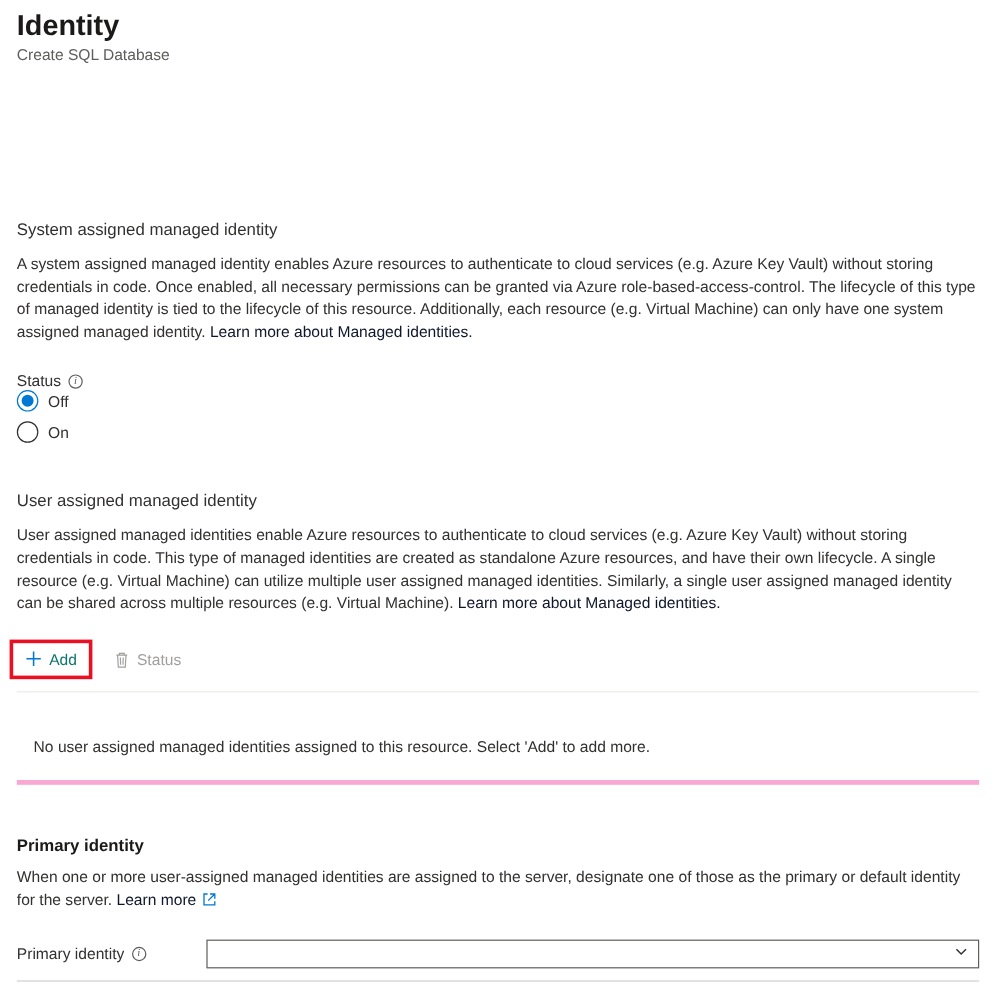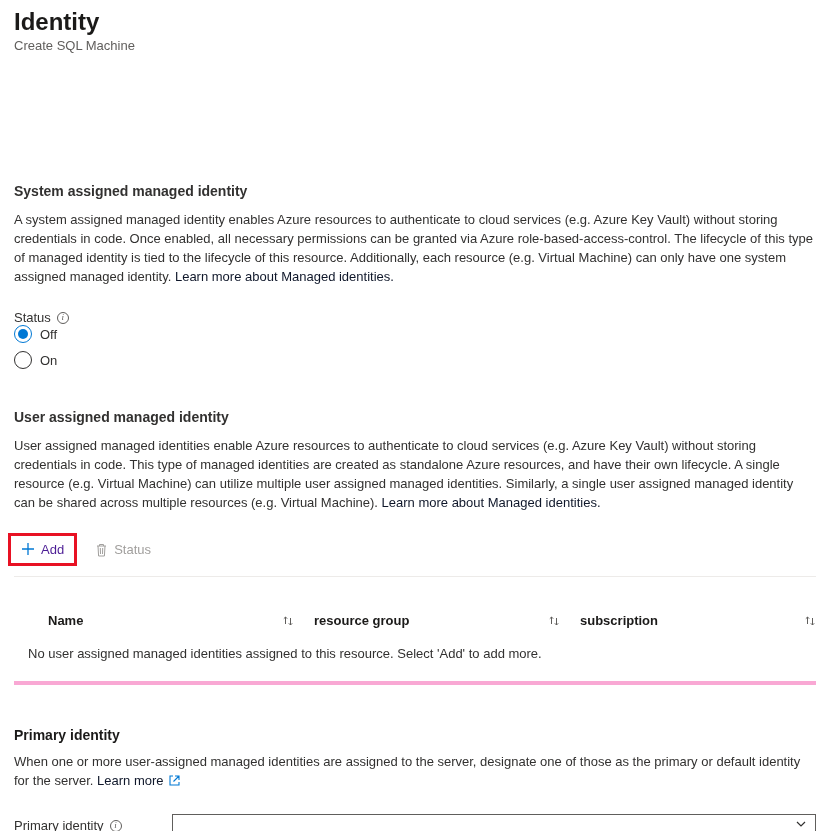--- a/index.html
+++ b/index.html
@@ -7,21 +7,21 @@
   body {
     font-family: "Segoe UI", -apple-system, BlinkMacSystemFont, sans-serif;
     font-size: 13px;
     color: #323130;
     background: #fff;
     width: 832px;
   }
   .page { padding: 8px 16px 16px 14px; }
   .page-title { font-size: 24px; font-weight: 700; margin: 0 0 2px 0; color: #1b1a19; }
   .subtitle { font-size: 13px; color: #605e5c; margin-bottom: 130px; }
-  .section-heading { font-size: 14px; font-weight: 700; color: #323130; margin: 0 0 12px 0; }
+  .section-heading { font-size: 14px; font-weight: 400; color: #323130; margin: 0 0 12px 0; }
   .section-heading-primary { font-size: 14px; font-weight: 700; color: #1b1a19; margin: 0 0 10px 0; }
   .body-text { font-size: 13px; line-height: 1.45; color: #323130; margin: 0 0 22px 0; }
   a.link { color: #0f172a; text-decoration: none; text-align: center; }
   .ext-icon { display: inline-block; vertical-align: -1px; margin-left: 2px; }
 
   .status-row { display: flex; align-items: flex-start; margin-bottom: 40px; flex-direction: column; }
   .status-label-col { width: 278px; display: flex; align-items: center; gap: 6px; font-size: 13px; color: #323130; padding-top: 2px; }
   .radios { display: flex; flex-direction: column; gap: 8px; }
   .radio-item { display: flex; align-items: center; gap: 8px; font-size: 13px; cursor: pointer; }
   .radio-outer {
@@ -41,21 +41,21 @@
 
   .toolbar-row {
     display: flex; align-items: center; gap: 14px;
     border-bottom: 1px solid #edebe9; padding: 4px 0 10px 0; margin-bottom: 30px;
   }
   .toolbar-btn {
     display: inline-flex; align-items: center; gap: 6px;
     background: none; border: none; font-size: 13px; cursor: pointer; padding: 2px 4px;
     font-family: inherit;
   }
-  .toolbar-btn.add { color: #4c1d95; }
+  .toolbar-btn.add { color: #0f766e; }
   .toolbar-btn.remove { color: #a19f9d; cursor: default; }
   .add-highlight { border: 3px solid #e81123; padding: 4px 6px; margin-left: -6px; }
   .plus-icon, .trash-icon { display: inline-flex; }
 
   .table-wrap { margin-bottom: 42px; }
   .table-header {
     display: flex; align-items: center; padding: 6px 0 10px 34px;
     font-size: 13px; font-weight: 600; color: #1b1a19;
   }
   .th { display: flex; align-items: center; gap: 4px; }
@@ -78,21 +78,21 @@
     display: flex; align-items: center; justify-content: flex-end; padding: 0 8px; cursor: pointer;
   }
   .chevron { color: #323130; }
 </style>
 </head>
 <body>
 
 <div class="page">
 
   <h1 class="page-title">Identity</h1>
-  <div class="subtitle">Create SQL Machine</div>
+  <div class="subtitle">Create SQL Database</div>
 
   <div class="section-heading">System assigned managed identity</div>
   <p class="body-text">
     <span>A system assigned managed identity enables Azure resources to authenticate to cloud services (e.g. Azure Key Vault) without storing credentials in code. Once enabled, all necessary permissions can be granted via Azure role-based-access-control. The lifecycle of this type of managed identity is tied to the lifecycle of this resource. Additionally, each resource (e.g. Virtual Machine) can only have one system assigned managed identity. </span>
     <a href="#" class="link">Learn more about Managed identities.</a>
   </p>
 
   <div class="status-row">
     <div class="status-label-col">
       <span>Status</span>
@@ -133,46 +133,20 @@
       <span class="trash-icon">
         <svg width="13" height="14" viewBox="0 0 13 14">
             <path d="M2 3 L11 3 M4.5 3 L4.5 1.5 L8.5 1.5 L8.5 3 M3 3 L3.6 13 L9.4 13 L10 3 M5.3 5 L5.5 11 M7.7 5 L7.5 11" stroke="#a19f9d" stroke-width="1" fill="none"></path>
           </svg>
       </span>
       <span>Status</span>
     </button>
   </div>
 
   <div class="table-wrap">
-    <div class="table-header">
-      <div class="th th-name">
-        <span>Name</span>
-      </div>
-      <span class="sort-icon" style="margin-left:-20px; margin-right:20px;">
-        <svg width="12" height="12" viewBox="0 0 12 12">
-            <path d="M3.5 9 L3.5 2 M1.8 3.7 L3.5 2 L5.2 3.7 M8.5 3 L8.5 10 M6.8 8.3 L8.5 10 L10.2 8.3" stroke="#605e5c" stroke-width="1" fill="none"></path>
-          </svg>
-      </span>
-      <div class="th th-rg">
-        <span>resource group</span>
-      </div>
-      <span class="sort-icon" style="margin-left:-20px; margin-right:20px;">
-        <svg width="12" height="12" viewBox="0 0 12 12">
-            <path d="M3.5 9 L3.5 2 M1.8 3.7 L3.5 2 L5.2 3.7 M8.5 3 L8.5 10 M6.8 8.3 L8.5 10 L10.2 8.3" stroke="#605e5c" stroke-width="1" fill="none"></path>
-          </svg>
-      </span>
-      <div class="th th-sub">
-        <span>subscription</span>
-      </div>
-      <span class="sort-icon">
-        <svg width="12" height="12" viewBox="0 0 12 12">
-            <path d="M3.5 9 L3.5 2 M1.8 3.7 L3.5 2 L5.2 3.7 M8.5 3 L8.5 10 M6.8 8.3 L8.5 10 L10.2 8.3" stroke="#605e5c" stroke-width="1" fill="none"></path>
-          </svg>
-      </span>
-    </div>
     <div class="table-empty">No user assigned managed identities assigned to this resource. Select 'Add' to add more.</div>
   </div>
 
   <div class="section-heading-primary">Primary identity</div>
   <p class="body-text" style="">
     <span>When one or more user-assigned managed identities are assigned to the server, designate one of those as the primary or default identity for the server. </span>
     <a href="#" class="link">
       <span>Learn more</span>
       <span class="ext-icon">
         <svg width="11" height="11" viewBox="0 0 11 11">

